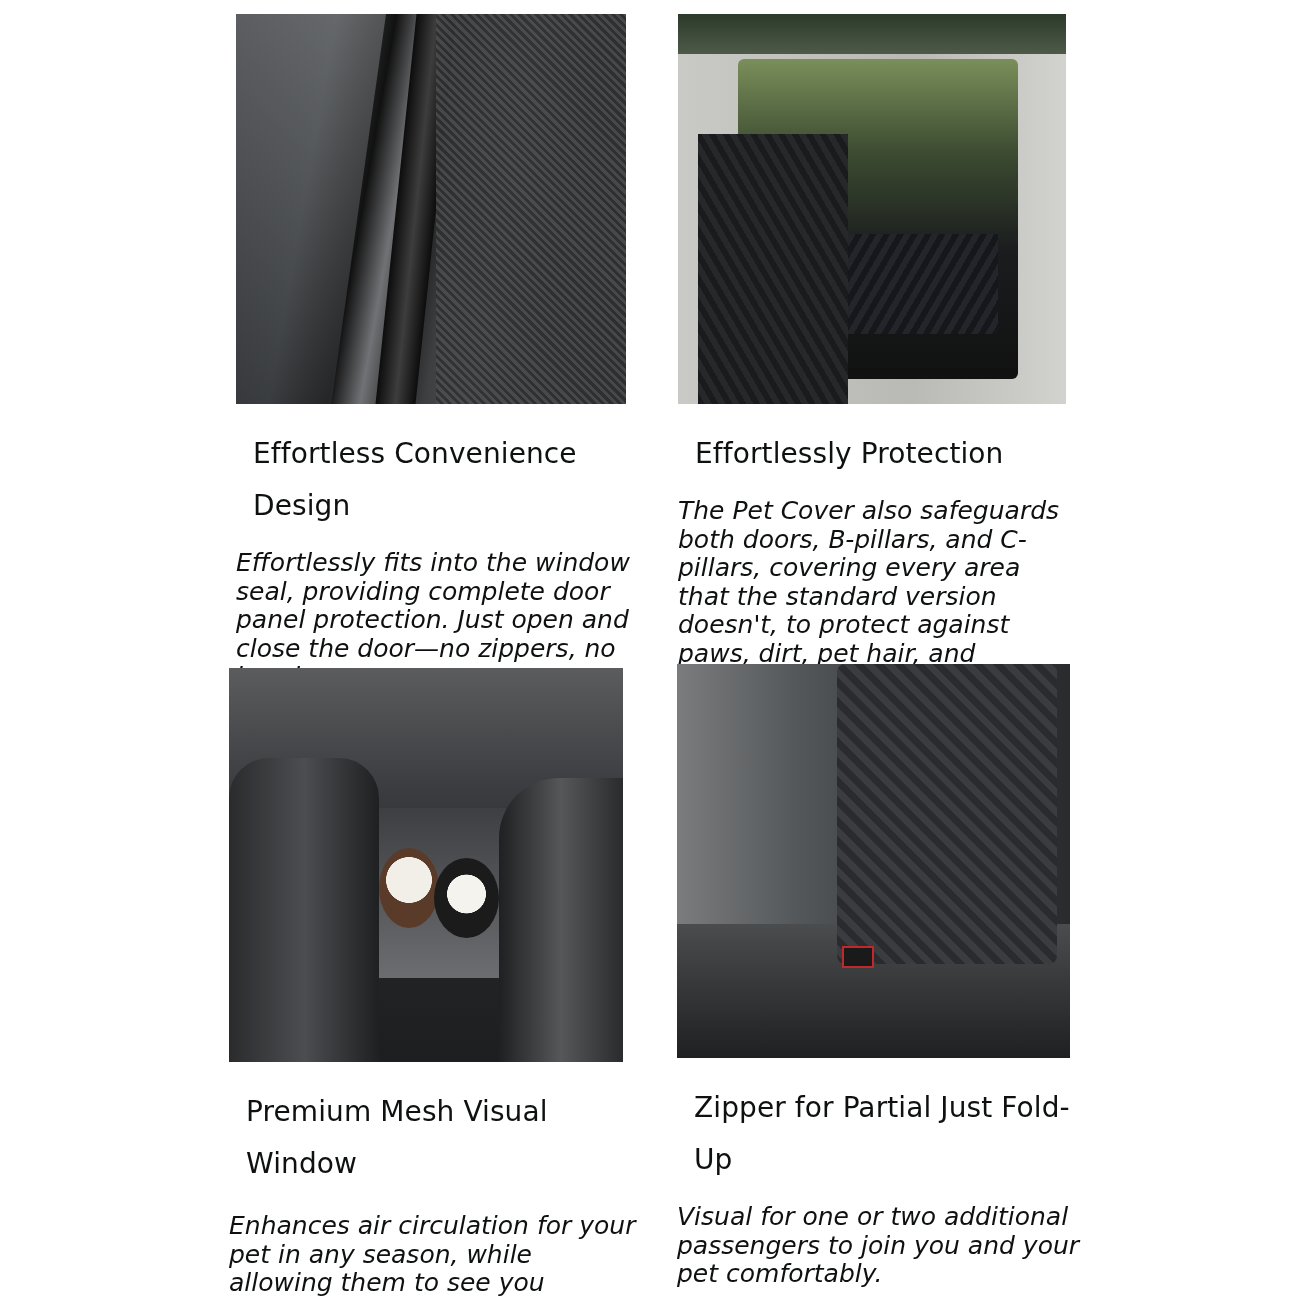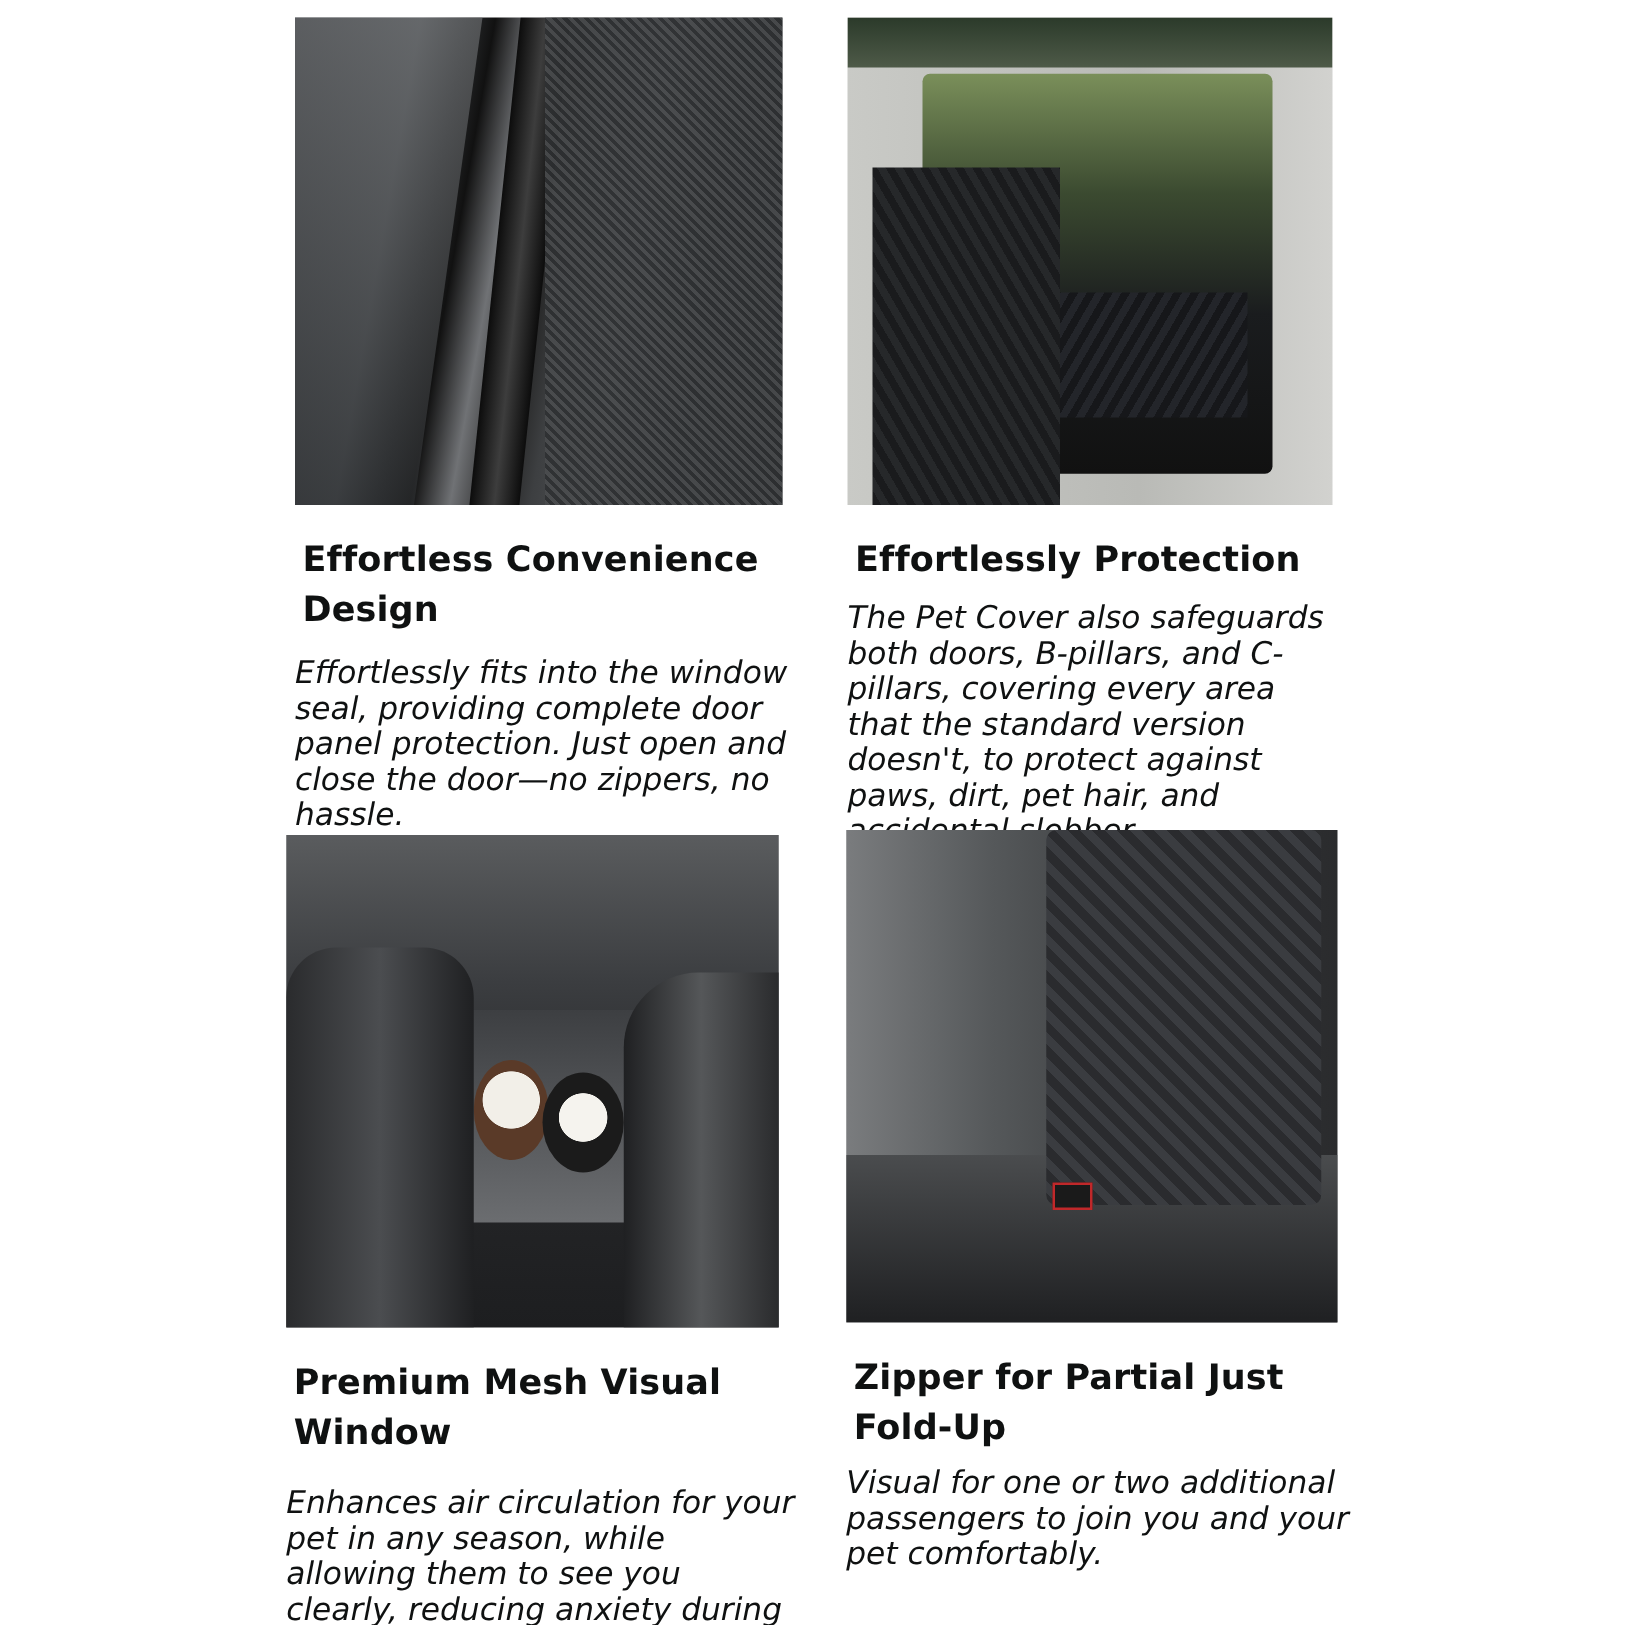--- a/index.html
+++ b/index.html
@@ -1,20 +1,20 @@
 <!DOCTYPE html>
 <html><head>
   <meta charset="utf-8">
   <style>
     html, body { margin: 0; padding: 0; background: #ffffff; }
     body { width: 1300px; height: 1300px; position: relative; overflow: hidden;
       font-family: "DejaVu Sans", sans-serif; color: #0f1111; }
     .card { position: absolute; }
     .photo { position: relative; overflow: hidden; }
-    .title { font-size: 28px; line-height: 40px; font-weight: bold; margin: 6px; letter-spacing: 0.1px; }
+    .title { font-size: 28px; line-height: 52px; font-weight: normal; margin: 17px; letter-spacing: 0.1px; }
     .desc { font-size: 25px; line-height: 28.5px; margin: 0; font-style: italic; }
 
     
     #c1 { left: 236px; top: 14px; width: 400px; }
     #c1 .photo { width: 390px; height: 390px;
       background: linear-gradient(100deg, #3a3d41 0%, #5a5e62 22%, #2a2c2e 30%, #111 35%, #707275 42%, #222 50%, #3d3f41 56%, #505255 66%, #2c2e30 80%, #1e2022 100%); }
     #c1 .photo .pole { position: absolute; left: 160px; top: 0; width: 40px; height: 390px; background: linear-gradient(90deg,#0c0c0c,#3d3d3d,#0c0c0c); transform: skewX(-6deg); }
     #c1 .photo .fabric { position: absolute; left: 200px; top: 0; width: 190px; height: 390px;
       background: repeating-linear-gradient(45deg,#4a4c4e 0 3px,#2e3032 3px 6px); opacity: .9; }
     #c1 .photo .glass { position: absolute; left: 0; top: 0; width: 150px; height: 390px; background: linear-gradient(180deg,#6a6c6e,#2c2e30); transform: skewX(-8deg); transform-origin: top left; opacity: .7; }

